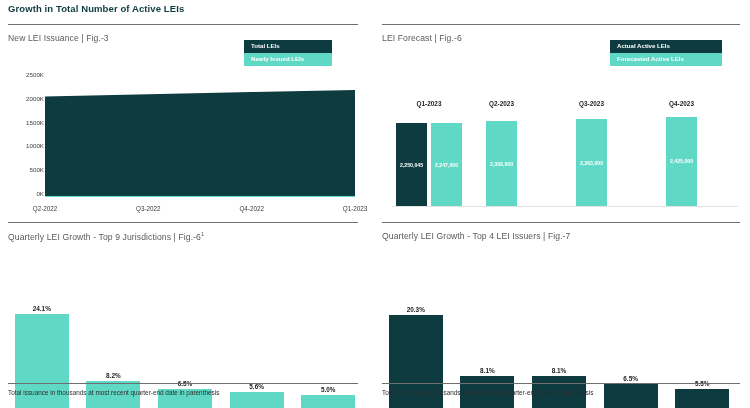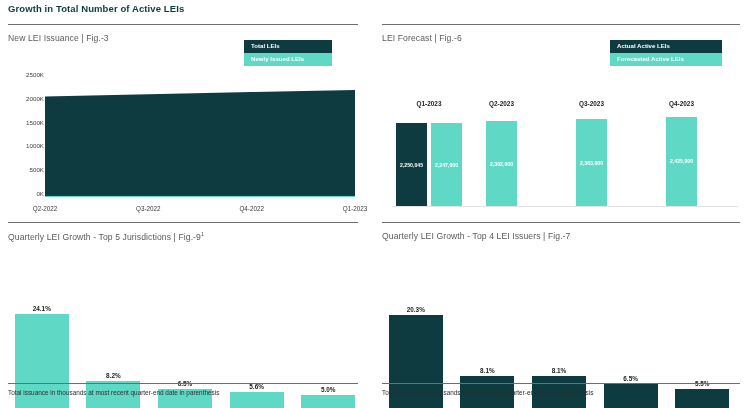--- a/index.html
+++ b/index.html
@@ -176,21 +176,21 @@
         <div class="fc-cat" style="left: 299.5px; top: 10px;">Q4-2023</div>
         <div class="fc-bar" style="left: 284px; width: 31px; height: 89.24px; background: rgb(95, 217, 198); bottom: 10px;">
           <div class="v">2,425,000</div>
         </div>
       </div>
   </div>
 
   <div class="quad q-bl">
     <div class="rule-top"></div>
     <div class="panel-title">
-      <span>Quarterly LEI Growth - Top 5 Jurisdictions | Fig.-9</span><sup>1</sup>
+      <span>Quarterly LEI Growth - Top 9 Jurisdictions | Fig.-6</span><sup>1</sup>
     </div>
 
     <div class="col-plot" id="fig6-plot">
 
     <div class="col-bar" style="left: 8.8px; width: 54px; height: 101.962px; background: rgb(95, 217, 198); bottom: -34px;"></div>
         <div class="col-val" style="left: 35.8px; top: 49.0385px;">24.1%</div>
         <div class="col-bar" style="left: 80.4px; width: 54px; height: 34.6923px; background: rgb(95, 217, 198); bottom: -34px;"></div>
         <div class="col-val" style="left: 107.4px; top: 116.308px;">8.2%</div>
         <div class="col-bar" style="left: 152px; width: 54px; height: 27.5px; background: rgb(95, 217, 198); bottom: -34px;"></div>
         <div class="col-val" style="left: 179px; top: 123.5px;">6.5%</div>

